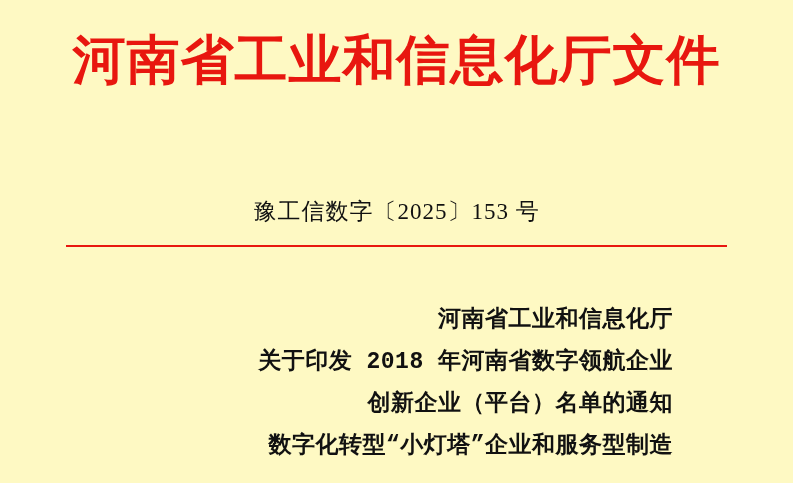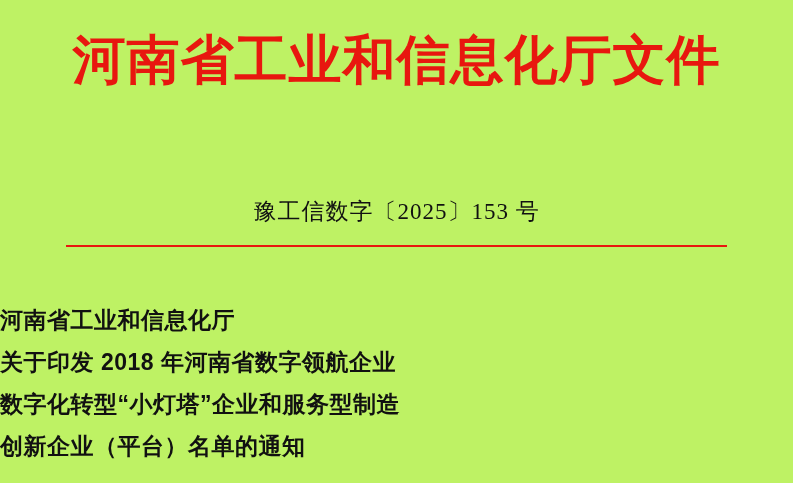--- a/index.html
+++ b/index.html
@@ -10,21 +10,21 @@
     width: 793px;
     height: 483px;
     background: #ffffff;
     font-family: "Liberation Serif", "DejaVu Serif", serif;
     overflow: hidden;
   }
   .page {
     position: relative;
     width: 793px;
     height: 483px;
-    background: #bef264;
+    background: #fef9c3;
     box-sizing: border-box;
   }
   .masthead {
     position: absolute;
     top: 26px;
     left: 0;
     width: 793px;
     text-align: center;
     color: #e8170f;
     font-family: "DejaVu Serif", "Liberation Serif", serif;
@@ -51,26 +51,26 @@
     left: 66px;
     width: 661px;
     height: 2px;
     background: #e8170f;
   }
   .title-block {
     position: absolute;
     top: 300px;
     left: 0;
     width: 673px;
-    text-align: left;
+    text-align: right;
     color: #111111;
     font-weight: bold;
     font-size: 23px;
     line-height: 1.82;
-    font-family: Liberation Sans, sans-serif;
+    font-family: Liberation Mono, monospace;
     letter-spacing: 0.5px;
   }
   .title-line {
     display: block;
     white-space: nowrap;
   }
 </style>
 </head>
 <body>
 
@@ -78,17 +78,17 @@
 
   <div class="masthead">河南省工业和信息化厅文件</div>
 
   <div class="doc-number">豫工信数字〔2025〕153 号</div>
 
   <div class="red-rule"></div>
 
   <div class="title-block">
     <span class="title-line">河南省工业和信息化厅</span>
     <span class="title-line">关于印发 2018 年河南省数字领航企业</span>
+    <span class="title-line">创新企业（平台）名单的通知</span>
     <span class="title-line">数字化转型“小灯塔”企业和服务型制造</span>
-    <span class="title-line">创新企业（平台）名单的通知</span>
   </div>
 
 </div>
 
 </body></html>

